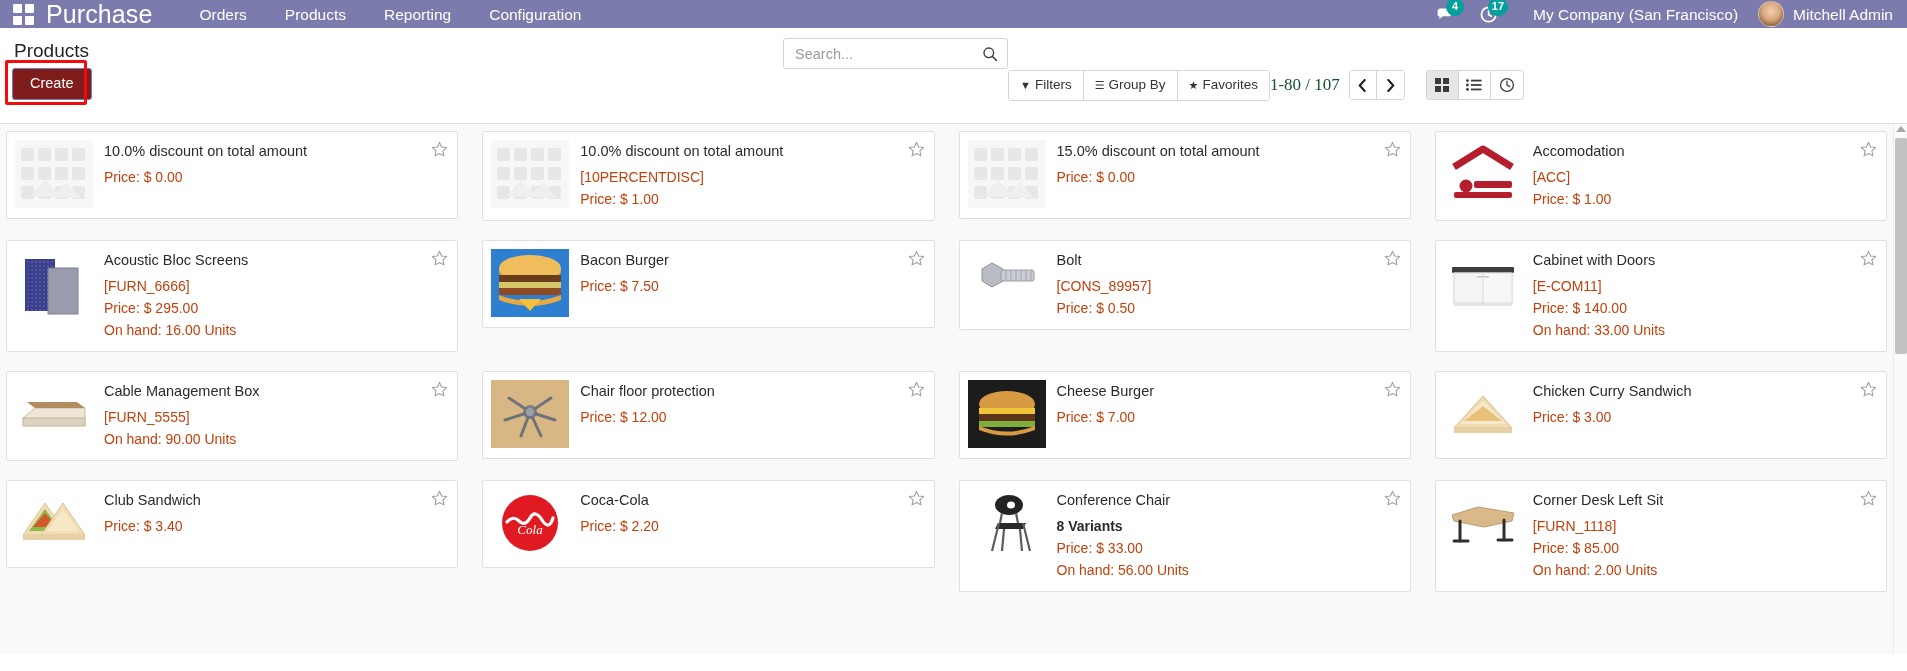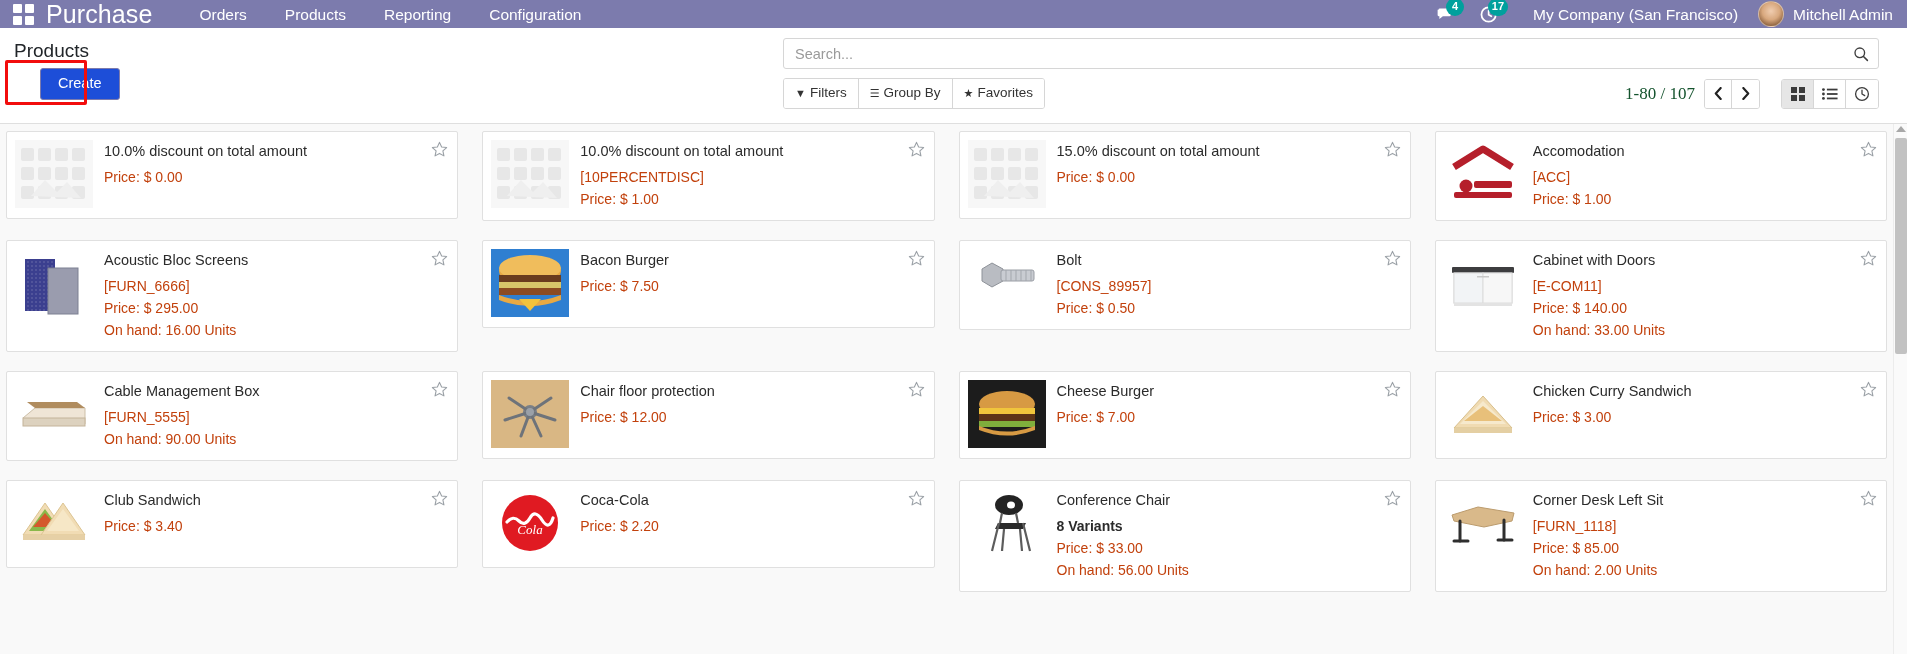--- a/index.html
+++ b/index.html
@@ -118,45 +118,44 @@
     line-height: 26px;
     font-weight: 400;
     margin-bottom: 4px;
     padding-left: 2px;
   }
   .create-wrap {
     position: relative;
     display: inline-block;
   }
   .btn-create {
-    background: #1d4ed8;
+    background: #7f1d1d;
     border: 1px solid #7C7BAD;
     color: #ffffff;
     font-size: 14.5px;
     padding: 5px 17px 6px;
     border-radius: 3px;
     cursor: pointer;
     font-family: "Liberation Sans", sans-serif;
     line-height: 19px;
-    margin-left: 28px;
   }
   .highlight-box {
     position: absolute;
     left: -7px; top: -8px;
     width: 82px; height: 45px;
     border: 3px solid #f20d0d;
     border-radius: 2px;
     pointer-events: none;
   }
 
   .cp-right {
     flex: 1;
-    padding: 10px 28px 0 0;
-    display: flex;
-    flex-direction: column;
+    padding: 10px 12px 0 0;
+    display: flex;
+    flex-direction: row;
   }
   .search-row {
     display: flex;
     align-items: center;
     border: 1px solid #d6d6d6;
     border-radius: 3px;
     height: 31px;
     background: #fff;
     padding: 0 9px 0 11px;
   }

